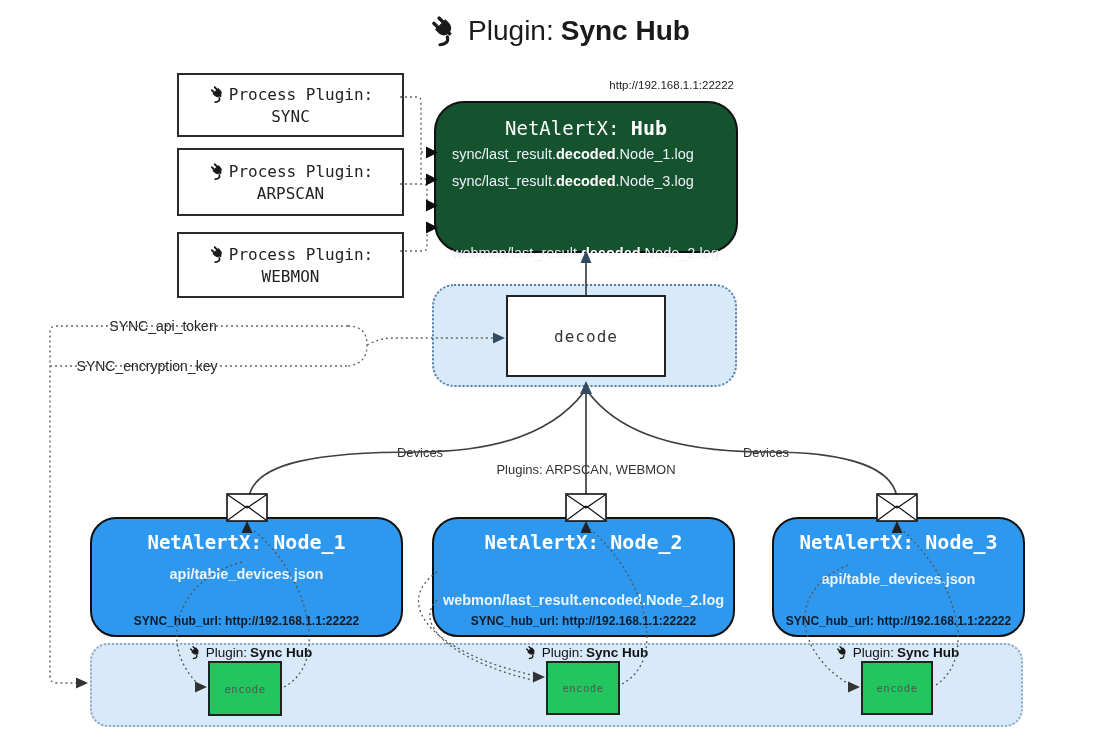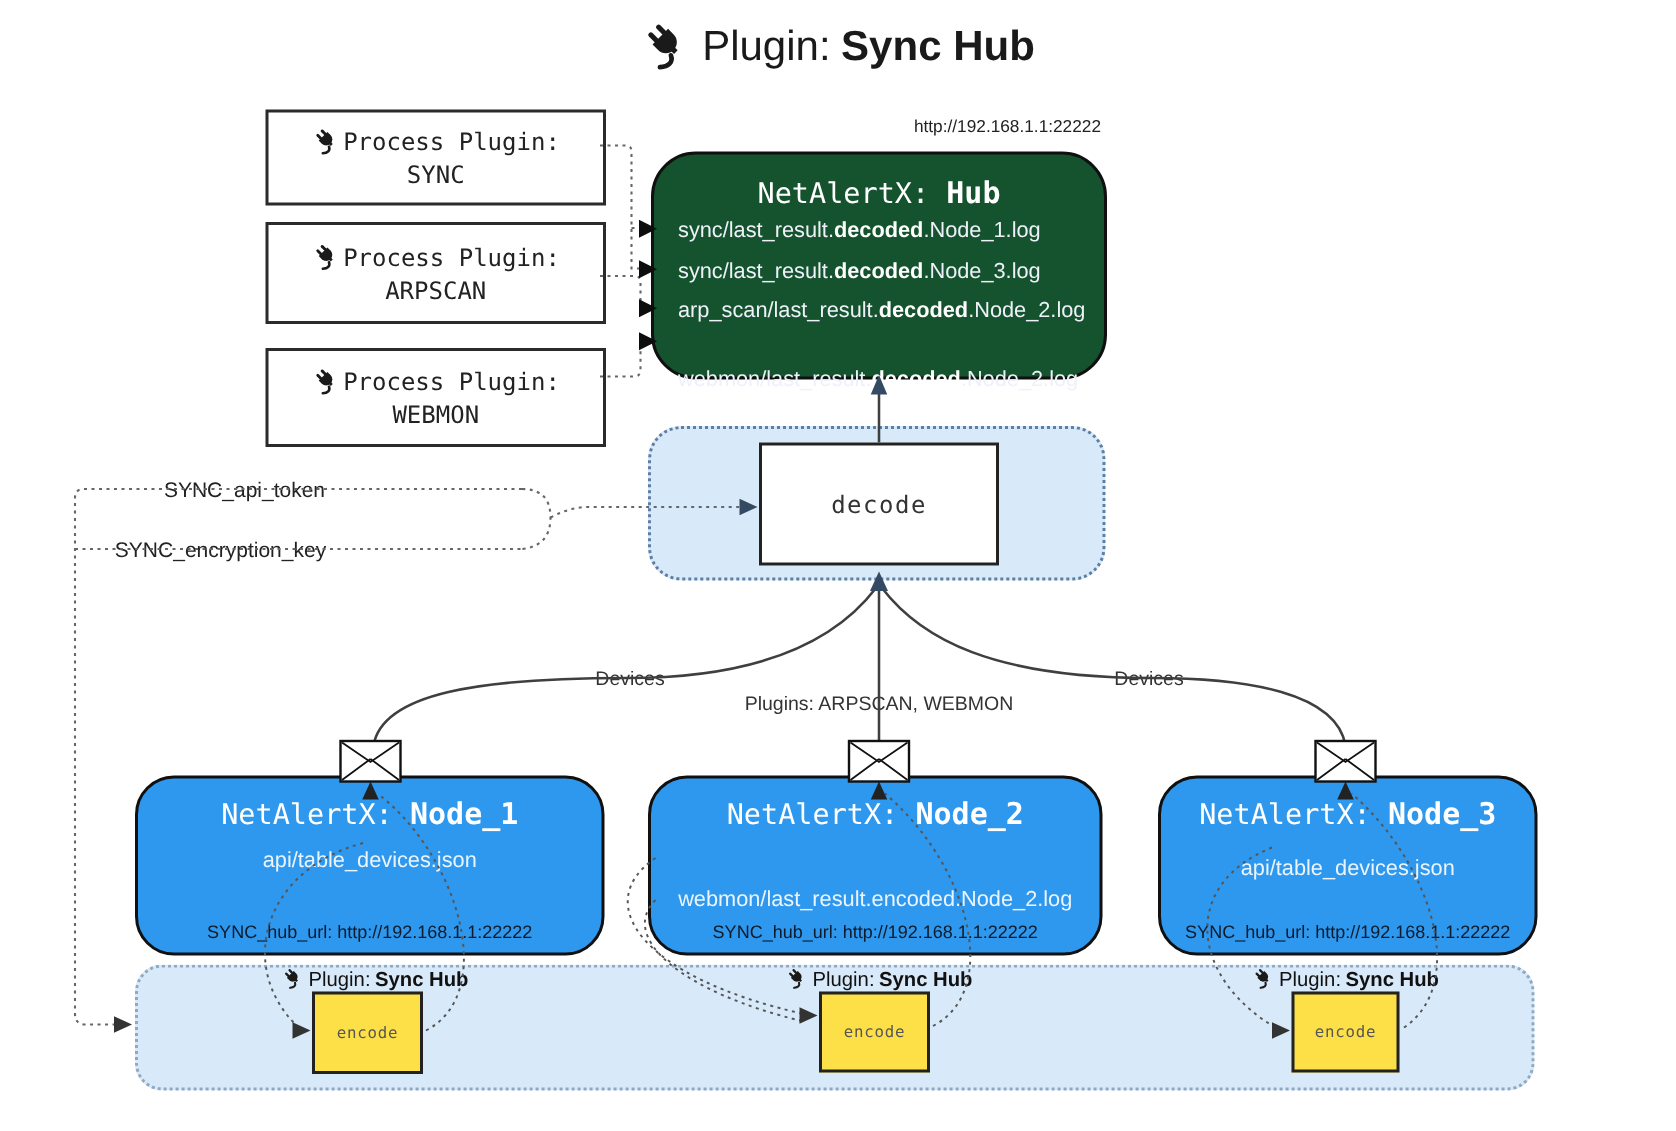--- a/index.html
+++ b/index.html
@@ -33,33 +33,33 @@
   .dbox{position:absolute;left:506px;top:295px;width:160px;height:82px;background:#fff;
         border:2px solid #222;box-sizing:border-box;display:flex;align-items:center;justify-content:center;
         font-family:"DejaVu Sans Mono",monospace;font-size:16px;letter-spacing:1px;color:#333;z-index:10;}
   
   .tag{position:absolute;transform:translate(-50%,-50%);background:#fff;padding:0 4px;
        font-size:14px;color:#222;white-space:nowrap;z-index:10;}
   .edge-label{position:absolute;transform:translate(-50%,-50%);background:#fff;padding:0 4px;
        font-size:13px;color:#333;white-space:nowrap;z-index:10;}
   
   .node{position:absolute;top:517px;height:120px;background:#2e97ee;border:2px solid #101010;
-        border-radius:26px;z-index:10;box-sizing:border-box;}
+        border-radius:26px;z-index:10;box-sizing:border-box;font-weight:bold;}
   .node .ntitle{position:absolute;top:11px;left:0;width:100%;text-align:center;color:#fff;
         font-family:"DejaVu Sans Mono",monospace;font-size:19px;white-space:nowrap;}
   .node .ntitle b{font-size:20px;}
   .nfile{position:absolute;left:0;width:100%;text-align:center;color:#eaf4fd;font-size:14.5px;white-space:nowrap;}
   .nurl{position:absolute;left:0;bottom:7px;width:100%;text-align:center;color:#0d1b2a;font-size:12px;}
   
   .band{position:absolute;left:90px;top:643px;width:933px;height:84px;background:#d8e9f9;
         border:2px dotted #8fa9c4;border-radius:18px;box-sizing:border-box;z-index:5;}
   .bplug{position:absolute;transform:translateX(-50%);top:645px;display:flex;align-items:center;gap:3px;
         font-size:13.5px;color:#111;z-index:10;white-space:nowrap;}
   .bplug b{font-weight:700;}
-  .ebox{position:absolute;background:#fde047;border:2px solid #222;box-sizing:border-box;z-index:10;
+  .ebox{position:absolute;background:#22c55e;border:2px solid #222;box-sizing:border-box;z-index:10;
         display:flex;align-items:center;justify-content:center;
         font-family:"DejaVu Sans Mono",monospace;font-size:10.5px;letter-spacing:.5px;color:#555;}
 </style>
 </head>
 <body>
 
 <div class="stage">
 
   <div class="title">
     <svg class="plug" width="34" height="34" viewBox="0 0 26 26">
@@ -121,21 +121,20 @@
     <span class="l2">WEBMON</span>
   </div>
 
   <div class="huburl">http://192.168.1.1:22222</div>
   <div class="hub">
     <div class="htitle">
       <span>NetAlertX:</span> <b>Hub</b>
     </div>
     <div class="hub-line" style="top:43px;"><span>sync/last_result.</span><b>decoded</b><span>.Node_1.log</span></div>
     <div class="hub-line" style="top:70px;"><span>sync/last_result.</span><b>decoded</b><span>.Node_3.log</span></div>
-    <div class="hub-line" style="top:96px;"><span>arp_scan/last_result.</span><b>decoded</b><span>.Node_2.log</span></div>
     <div class="hub-line" style="top:118px;margin-top:24px;"><span>webmon/last_result.</span><b>decoded</b><span>.Node_2.log</span></div>
   </div>
 
   <div class="dband"></div>
   <div class="dbox">decode</div>
 
   <div class="tag" style="left:163px;top:326px;">SYNC_api_token</div>
   <div class="tag" style="left:147px;top:366px;">SYNC_encryption_key</div>
 
   <div class="edge-label" style="left:420px;top:452px;">Devices</div>

